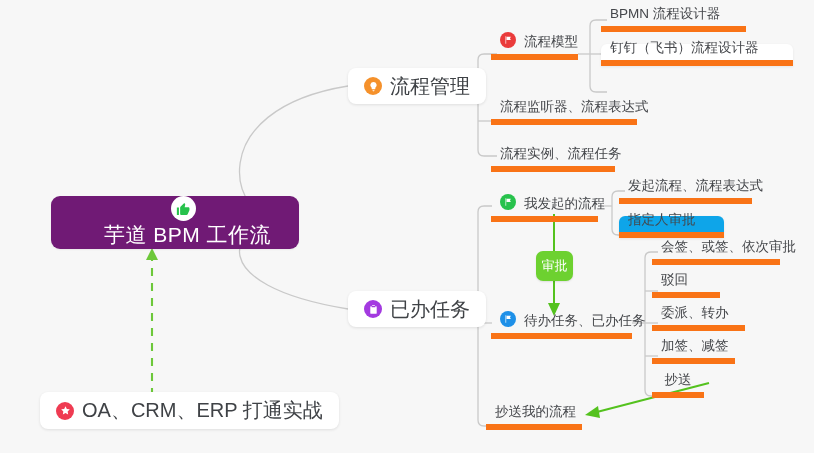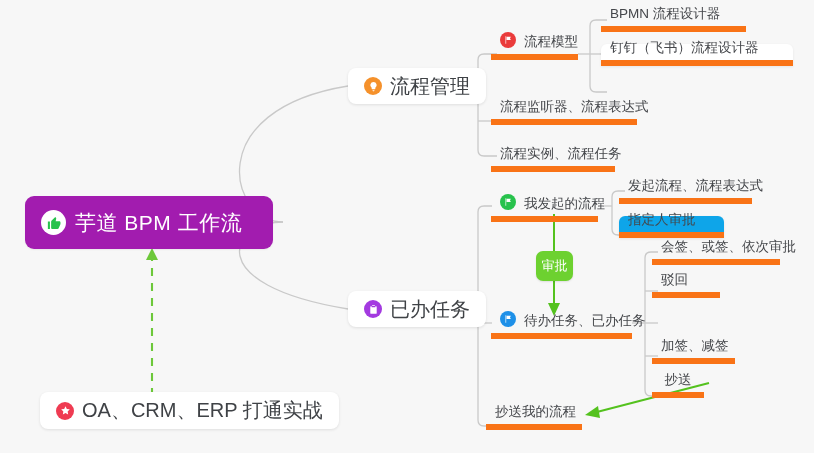--- a/index.html
+++ b/index.html
@@ -7,27 +7,28 @@
     width:814px;height:453px;
     background:#f7f7f7;
     font-family:"Liberation Sans","DejaVu Sans",sans-serif;
     overflow:hidden;
   }
   #canvas{position:relative;width:814px;height:453px;}
   #wires{position:absolute;left:0;top:0;width:814px;height:453px;}
 
   
   .root-node{
-    position:absolute;left:25px;top:196px;
+    position:absolute;left:51px;top:196px;
     width:248px;height:53px;
-    background:#a21caf;
+    background:#701a75;
     border-radius:9px;
     display:flex;align-items:center;
     box-sizing:border-box;padding-left:16px;
     box-shadow:0 1px 2px rgba(0,0,0,.06);
+    flex-direction:column;
   }
   .root-label{
     color:#ffffff;font-size:21px;letter-spacing:.5px;
     margin-left:9px;white-space:nowrap;
   }
 
   
   .card{
     position:absolute;background:#ffffff;
     border-radius:8px;
@@ -209,20 +210,23 @@
     </span>
     <span class="txt icon-gap">待办任务、已办任务</span>
   </div>
 
   <div class="leaf" style="left:652px;top:243px;width:128px;height:22px;text-align:center;">
     <span class="txt">会签、或签、依次审批</span>
   </div>
   <div class="leaf" style="left:652px;top:276px;width:68px;height:22px;">
     <span class="txt">驳回</span>
   </div>
+  <div class="leaf" style="left:652px;top:309px;width:93px;height:22px;">
+    <span class="txt">委派、转办</span>
+  </div>
   <div class="leaf" style="left:652px;top:342px;width:83px;height:22px;">
     <span class="txt">加签、减签</span>
   </div>
   <div class="leaf" style="left:652px;top:376px;width:52px;height:22px;justify-content:center;">
     <span class="txt">抄送</span>
   </div>
 
   <div class="leaf" style="left:486px;top:408px;width:96px;height:22px;">
     <span class="txt">抄送我的流程</span>
   </div>

